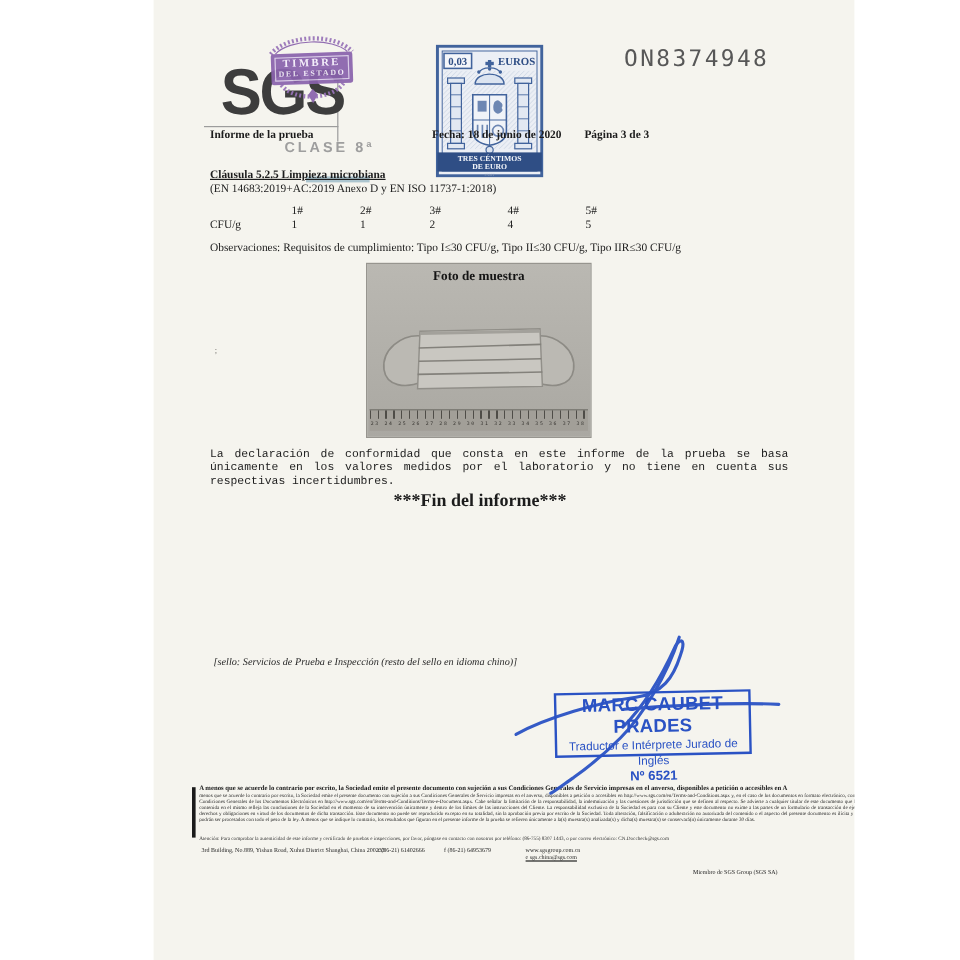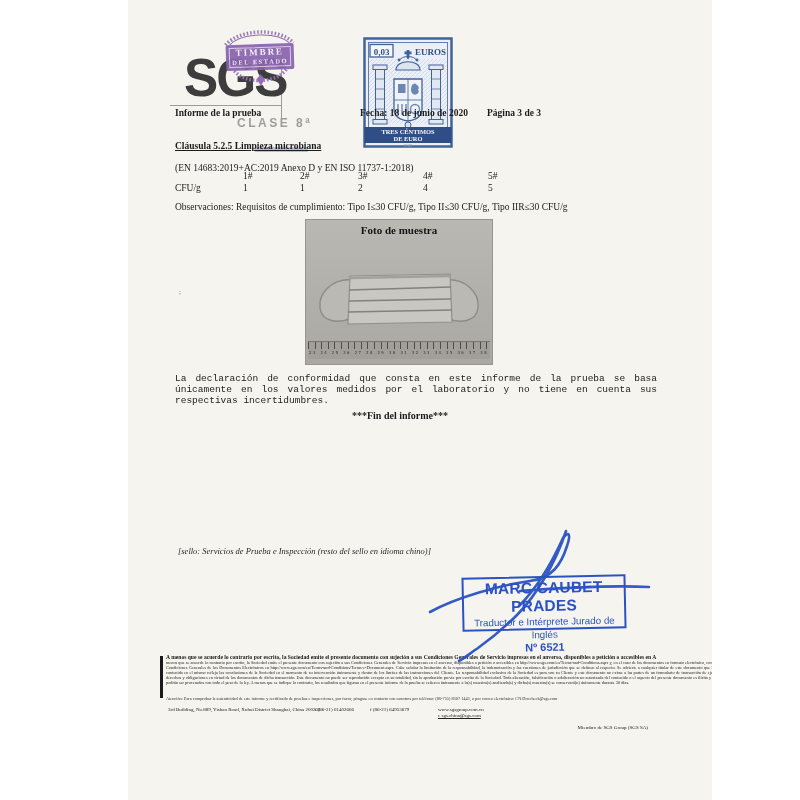--- a/index.html
+++ b/index.html
@@ -25,38 +25,38 @@
   .serial{left:520px;top:38px;font-family:"DejaVu Sans Mono",monospace;
        font-size:19px;letter-spacing:2px;color:#575757;}
   
   .hdr{top:108px;font-weight:bold;font-size:9.5px;z-index:4;}
   
   .clase-mark{left:237px;top:116px;font-family:"Liberation Sans",sans-serif;
        font-weight:bold;font-size:12px;letter-spacing:2.5px;color:#9e9e9e;z-index:0;}
   .clase-bar{left:255px;top:147px;width:53px;height:5px;background:rgba(100,150,175,.5);z-index:0;}
   .clause-title{left:175px;top:141px;font-weight:bold;font-size:9.5px;
        text-decoration:underline;z-index:1;}
-  .clause-std{left:175px;top:163px;font-size:9.5px;}
+  .clause-std{left:175px;top:153px;font-size:9.5px;}
   
   .tcell{font-size:9.5px;}
   
   .photo{left:305px;top:219px;width:186px;height:144px;
        background:linear-gradient(#bab8b2,#aaa8a2);border:1px solid #97958f;}
   .photo-caption{position:absolute;left:0;top:4px;width:100%;text-align:center;
        font-weight:bold;font-size:11px;color:#141414;}
   .ruler{position:absolute;left:2px;right:2px;bottom:5px;height:17px;background:#a29f98;
        border-top:1px solid #77756f;}
   .ruler-ticks{position:absolute;left:0;top:0;right:0;height:7px;
        background:repeating-linear-gradient(90deg,#4e4c47 0,#4e4c47 1px,transparent 1px,transparent 6.6px);}
   .ruler-nums{position:absolute;left:1px;top:8px;right:0;font-family:"DejaVu Sans Mono",monospace;
        font-size:4px;letter-spacing:1.4px;color:#35332f;white-space:nowrap;overflow:hidden;}
   .margin-artifact{left:179px;top:288px;font-size:7px;color:#6d6b66;}
   
   .declaration{left:175px;top:373px;width:482px;font-size:9.5px;line-height:11px;text-align:justify;font-family:Liberation Mono, monospace;}
-  .fin{left:280px;top:410px;width:240px;text-align:center;font-size:10px;font-weight:bold;}
+  .fin{left:280px;top:410px;width:240px;text-align:center;font-size:15px;font-weight:bold;}
   .sello{left:178px;top:546px;font-style:italic;font-size:8.5px;color:#2a2a2a;font-family:Liberation Serif, serif;}
   
   .tstamp{left:462px;top:576px;width:160px;height:50px;border:2.5px solid #2a52c4;
        transform:rotate(-1.2deg);color:#2a52c4;text-align:center;
        font-family:"Liberation Sans",sans-serif;z-index:5;}
   .tstamp .name{font-size:15.5px;font-weight:bold;line-height:18px;margin-top:1px;letter-spacing:.2px;}
   .tstamp .title{font-size:9.8px;line-height:13px;}
   .tstamp .num{font-size:11px;font-weight:bold;line-height:13px;}
   .signature{left:415px;top:515px;width:245px;height:160px;z-index:6;pointer-events:none;}
   
@@ -143,20 +143,21 @@
         <circle cx="45" cy="88" r="3" fill="#dce4f0" stroke="#41639c" stroke-width="1"></circle>
       </g>
 
       <rect x="1.5" y="90" width="87" height="16" fill="#2f4e85"></rect>
       <text x="45" y="97" text-anchor="middle" font-size="6.4" font-weight="bold" fill="#f5f7fb" font-family="Liberation Sans, sans-serif">TRES CÉNTIMOS</text>
       <text x="45" y="104" text-anchor="middle" font-size="6.4" font-weight="bold" fill="#f5f7fb" font-family="Liberation Sans, sans-serif">DE EURO</text>
       <text x="45" y="110" text-anchor="middle" font-size="3" fill="#8fa0bc">FNMT</text>
     </svg>
   </div>
 
+  <div class="abs serial">ON8374948</div>
 
   <div class="abs hdr" style="left:175px;">Informe de la prueba</div>
   <div class="abs hdr" style="left:360px;">Fecha: 18 de junio de 2020</div>
   <div class="abs hdr" style="left:487px;">Página 3 de 3</div>
 
   <div class="abs clase-mark">CLASE 8ª</div>
   <div class="abs clase-bar"></div>
   <div class="abs clause-title">Cláusula 5.2.5 Limpieza microbiana</div>
   <div class="abs clause-std">(EN 14683:2019+AC:2019 Anexo D y EN ISO 11737-1:2018)</div>
 

